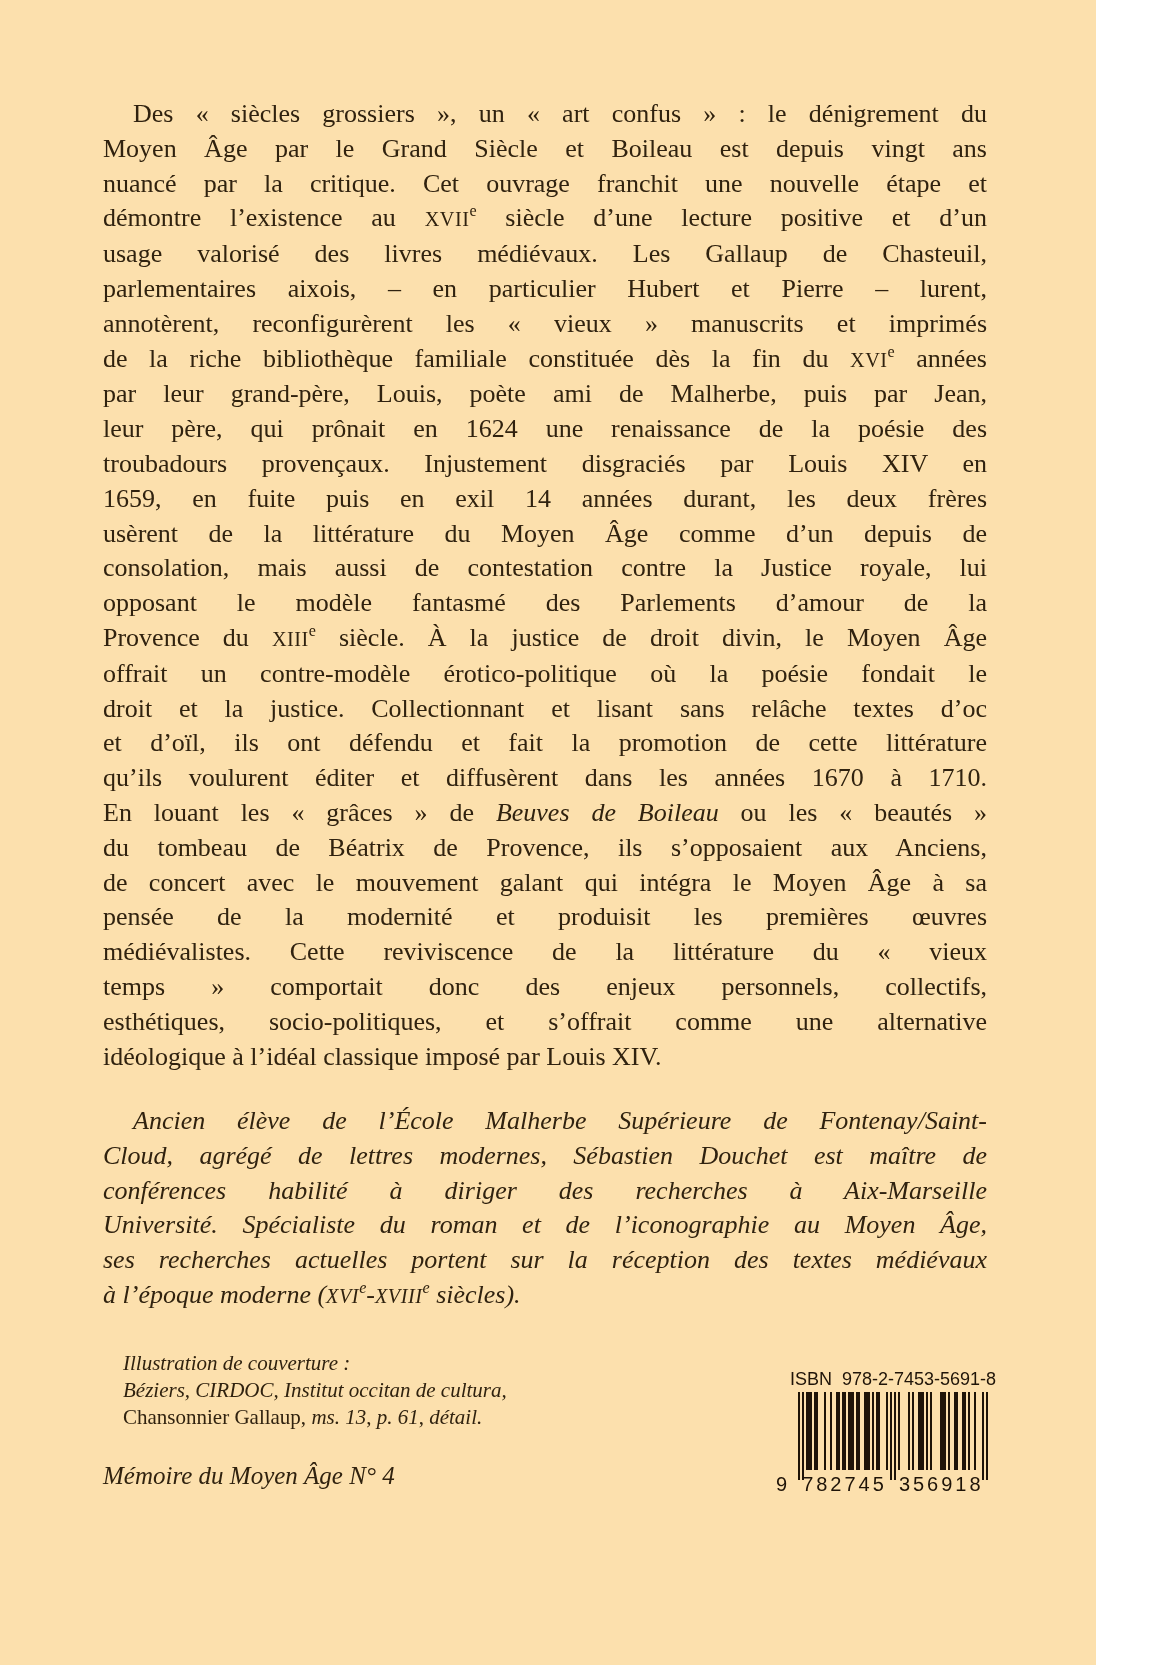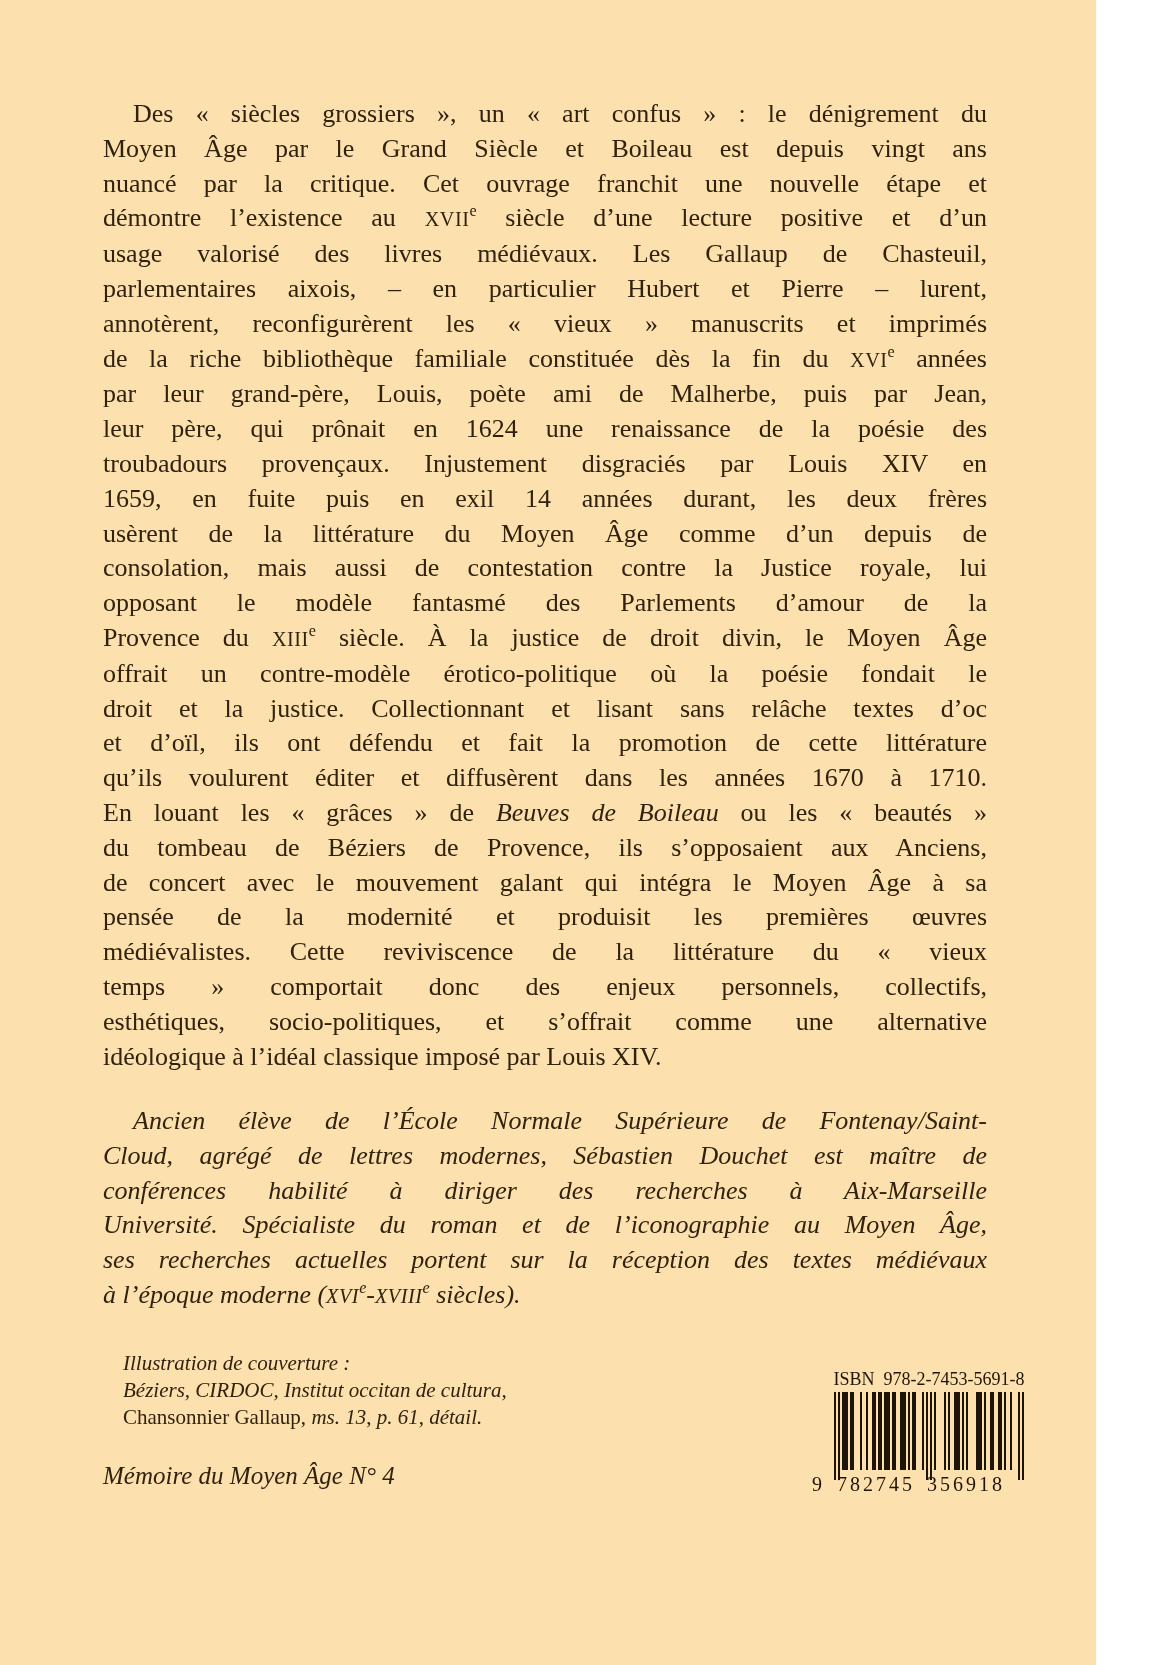--- a/index.html
+++ b/index.html
@@ -39,22 +39,22 @@
   .credit .tline { text-align: left; text-align-last: left; margin-left: 20px; }
   .series {
     position: absolute; left: 103px; top: 1462px;
     font-size: 25px; font-style: italic;
   }
   .it { font-style: italic; }
   .sc { font-size: 0.78em; letter-spacing: 0.5px; }
   .sup { font-size: 0.62em; vertical-align: super; line-height: 0; }
   
   .isbn-area {
-    position: absolute; left: 824px; top: 1368px; width: 212px;
-    font-family: Liberation Serif, serif;
+    position: absolute; left: 788px; top: 1368px; width: 212px;
+    font-family: Liberation Sans, sans-serif;
     color: #1f1408;
   }
   .isbn-label {
     font-size: 18px; line-height: 22px;
     white-space: pre; text-align: center; width: 210px;
   }
   .bars {
     display: flex; align-items: flex-start;
     margin: 2px 0 0 10px; width: 190px; height: 88px;
   }
@@ -86,31 +86,31 @@
       <div class="tline"><span>1659, en fuite puis en exil 14 années durant, les deux frères</span></div>
       <div class="tline"><span>usèrent de la littérature du Moyen Âge comme d’un depuis de</span></div>
       <div class="tline"><span>consolation, mais aussi de contestation contre la Justice royale, lui</span></div>
       <div class="tline"><span>opposant le modèle fantasmé des Parlements d’amour de la</span></div>
       <div class="tline"><span>Provence du </span><span class="sc">XIII</span><span class="sup">e</span><span> siècle. À la justice de droit divin, le Moyen Âge</span></div>
       <div class="tline"><span>offrait un contre-modèle érotico-politique où la poésie fondait le</span></div>
       <div class="tline"><span>droit et la justice. Collectionnant et lisant sans relâche textes d’oc</span></div>
       <div class="tline"><span>et d’oïl, ils ont défendu et fait la promotion de cette littérature</span></div>
       <div class="tline"><span>qu’ils voulurent éditer et diffusèrent dans les années 1670 à 1710.</span></div>
       <div class="tline"><span>En louant les «&nbsp;grâces&nbsp;» de </span><span class="it">Beuves de Boileau</span><span> ou les «&nbsp;beautés&nbsp;»</span></div>
-      <div class="tline"><span>du tombeau de Béziers de Provence, ils s’opposaient aux Anciens,</span></div>
+      <div class="tline"><span>du tombeau de Béatrix de Provence, ils s’opposaient aux Anciens,</span></div>
       <div class="tline"><span>de concert avec le mouvement galant qui intégra le Moyen Âge à sa</span></div>
       <div class="tline"><span>pensée de la modernité et produisit les premières œuvres</span></div>
       <div class="tline"><span>médiévalistes. Cette reviviscence de la littérature du «&nbsp;vieux</span></div>
       <div class="tline"><span>temps&nbsp;» comportait donc des enjeux personnels, collectifs,</span></div>
       <div class="tline"><span>esthétiques, socio-politiques, et s’offrait comme une alternative</span></div>
       <div class="tline lastline"><span>idéologique à l’idéal classique imposé par Louis XIV.</span></div>
     </div>
 
   <div class="textblock bio">
-      <div class="tline ind"><span>Ancien élève de l’École Normale Supérieure de Fontenay/Saint-</span></div>
+      <div class="tline ind"><span>Ancien élève de l’École Malherbe Supérieure de Fontenay/Saint-</span></div>
       <div class="tline"><span>Cloud, agrégé de lettres modernes, Sébastien Douchet est maître de</span></div>
       <div class="tline"><span>conférences habilité à diriger des recherches à Aix-Marseille</span></div>
       <div class="tline"><span>Université. Spécialiste du roman et de l’iconographie au Moyen Âge,</span></div>
       <div class="tline"><span>ses recherches actuelles portent sur la réception des textes médiévaux</span></div>
       <div class="tline lastline"><span>à l’époque moderne (</span><span class="sc">XVI</span><span class="sup">e</span><span>-</span><span class="sc">XVIII</span><span class="sup">e</span><span> siècles).</span></div>
     </div>
 
   <div class="textblock credit">
       <div class="tline"><span class="it">Illustration de couverture&nbsp;:</span></div>
       <div class="tline"><span class="it">Béziers, CIRDOC, Institut occitan de cultura,</span></div>

